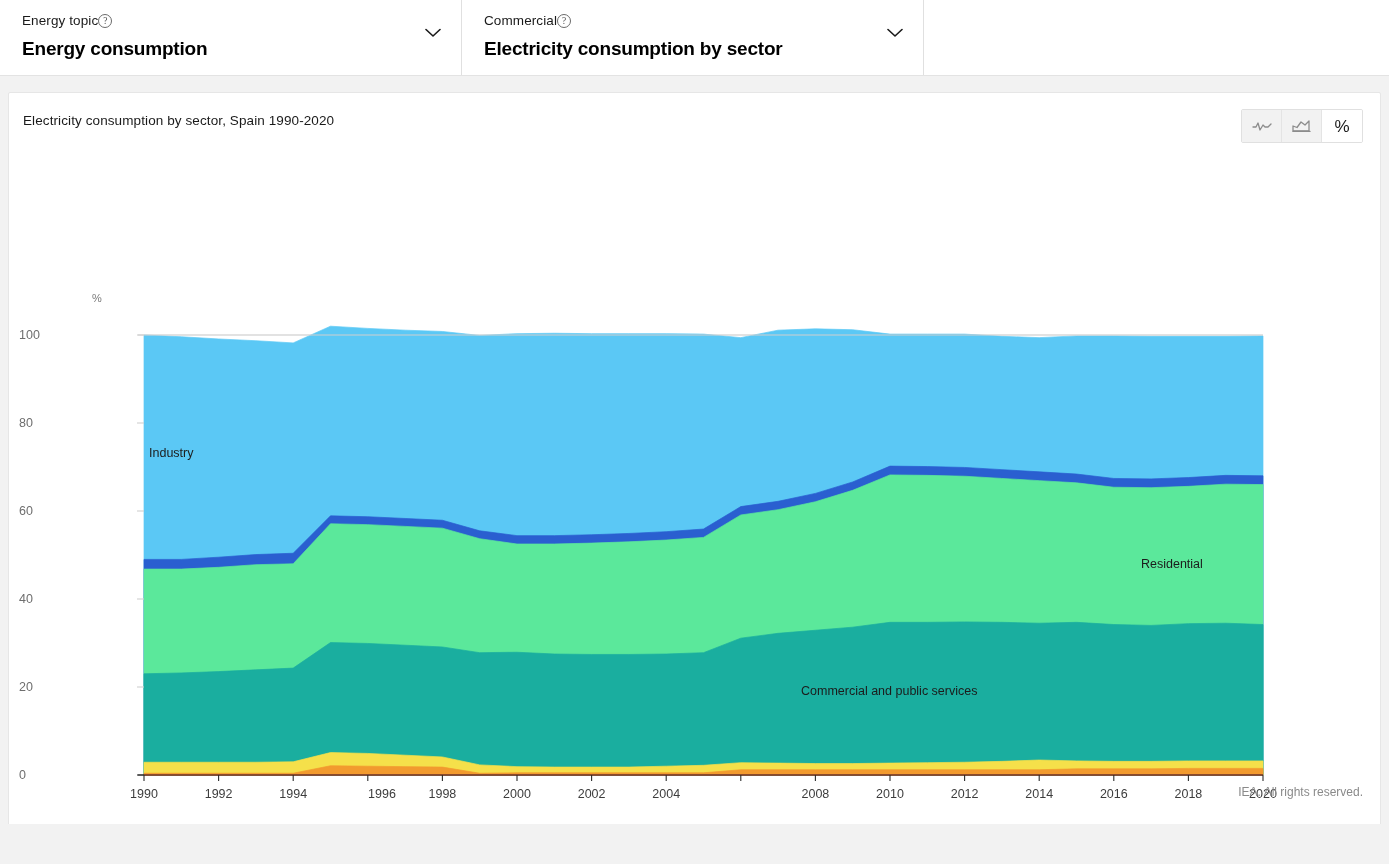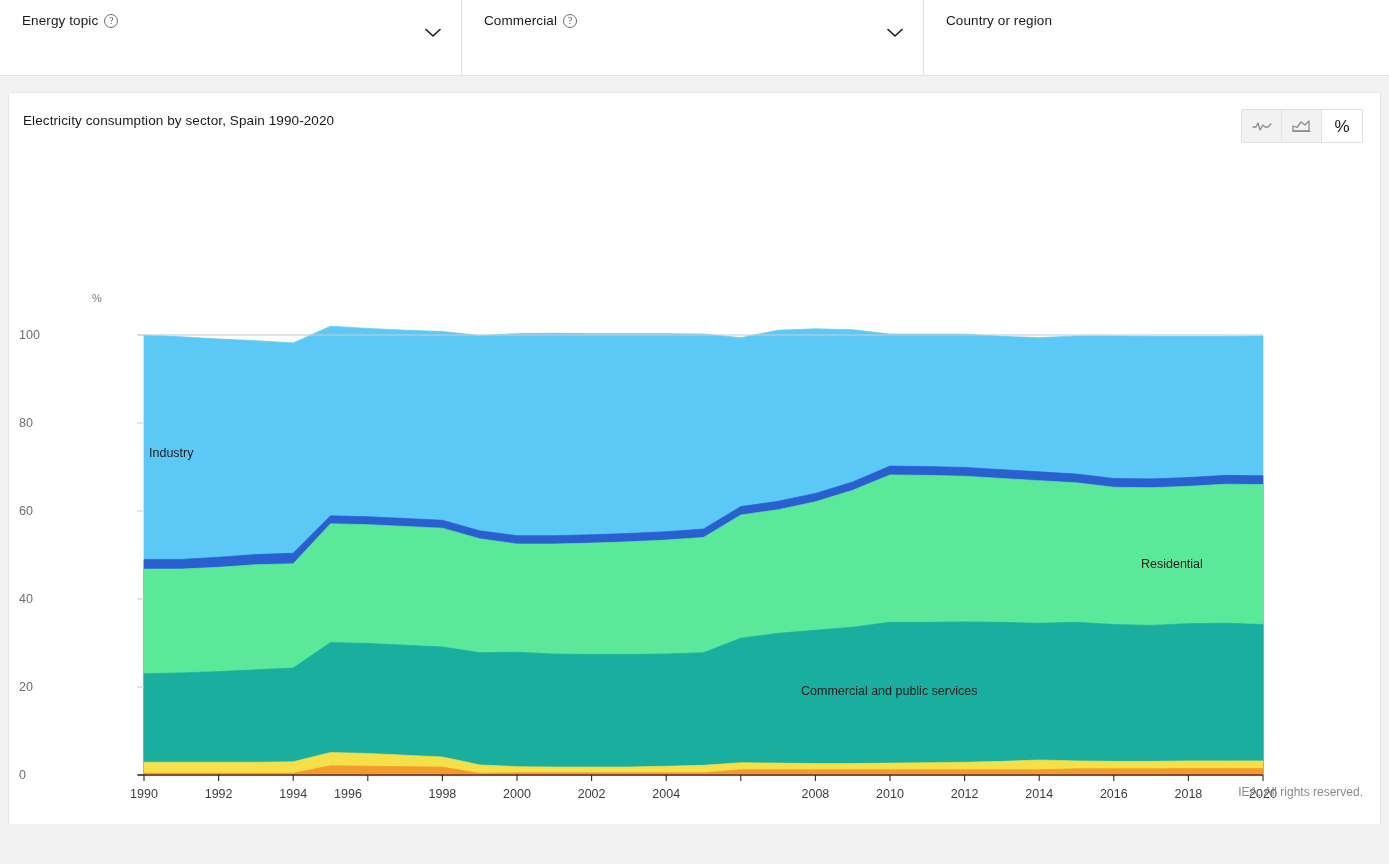--- a/index.html
+++ b/index.html
@@ -29,21 +29,21 @@
     padding: 12px 16px 0 22px;
     display: flex;
     flex-direction: column;
     justify-content: flex-start;
     border-right: 1px solid #e0e0e0;
   }
   .selector.s1 { width: 462px; }
   .selector.s2 { width: 462px; }
   .selector.s3 { width: 465px; border-right: none; }
   .sel-label-row {
-    display: flex; align-items: center; gap: 6px;
+    display: flex; align-items: center; 
     height: 18px;
   }
   .sel-label {
     font-size: 13.5px; color: #1a1a1a; line-height: 18px;
     letter-spacing: .1px;
   }
   .help-icon {
     width: 14px; height: 14px; border-radius: 50%;
     border: 1px solid #6b6b6b;
     color: #4a4a4a; font-size: 9.5px; line-height: 12px;
@@ -168,43 +168,42 @@
 
 <div id="app">
 
   <div class="selector-bar">
 
     <div class="selector s1">
       <div class="sel-label-row">
         <span class="sel-label">Energy topic</span>
         <span class="help-icon">?</span>
       </div>
+      <div class="sel-value">Energy consumption</div>
       <div class="chev">
         <svg width="16" height="10" viewBox="0 0 16 10">
             <path d="M1 1.5 L8 8 L15 1.5" fill="none" stroke="#1a1a1a" stroke-width="1.6" stroke-linecap="round" stroke-linejoin="round"></path>
           </svg>
       </div>
     </div>
 
     <div class="selector s2">
       <div class="sel-label-row">
         <span class="sel-label">Commercial</span>
         <span class="help-icon">?</span>
       </div>
+      <div class="sel-value">Electricity consumption by sector</div>
       <div class="chev">
         <svg width="16" height="10" viewBox="0 0 16 10">
             <path d="M1 1.5 L8 8 L15 1.5" fill="none" stroke="#1a1a1a" stroke-width="1.6" stroke-linecap="round" stroke-linejoin="round"></path>
           </svg>
       </div>
     </div>
 
     <div class="selector s3">
-      <div class="sel-label-row">
-        <span class="sel-label">Country or region</span>
-      </div>
     </div>
   </div>
 
   <div class="card">
 
     <div class="card-header">
       <div class="chart-title">Electricity consumption by sector, Spain 1990-2020</div>
 
       <div class="chart-toolbar">
         <div class="tb-btn">
@@ -281,21 +280,21 @@
           <div class="ytick" style="top: 538px;">20</div>
           <div class="ytick" style="top: 450px;">40</div>
           <div class="ytick" style="top: 362px;">60</div>
           <div class="ytick" style="top: 274px;">80</div>
           <div class="ytick" style="top: 186px;">100</div>
         </div>
       <div class="xlabels" id="xlabels">
           <div class="xtick" style="left: 135px; top: 638px;">1990</div>
           <div class="xtick" style="left: 209.6px; top: 638px;">1992</div>
           <div class="xtick" style="left: 284.2px; top: 638px;">1994</div>
-          <div class="xtick" style="left: 339px; top: 638px;">1996</div>
+          <div class="xtick" style="left: 373px; top: 638px;">1996</div>
           <div class="xtick" style="left: 433.4px; top: 638px;">1998</div>
           <div class="xtick" style="left: 508px; top: 638px;">2000</div>
           <div class="xtick" style="left: 582.6px; top: 638px;">2002</div>
           <div class="xtick" style="left: 657.2px; top: 638px;">2004</div>
           <div class="xtick" style="left: 731.8px; top: 638px; margin-top: 48px;">2006</div>
           <div class="xtick" style="left: 806.4px; top: 638px;">2008</div>
           <div class="xtick" style="left: 881px; top: 638px;">2010</div>
           <div class="xtick" style="left: 955.6px; top: 638px;">2012</div>
           <div class="xtick" style="left: 1030.2px; top: 638px;">2014</div>
           <div class="xtick" style="left: 1104.8px; top: 638px;">2016</div>

